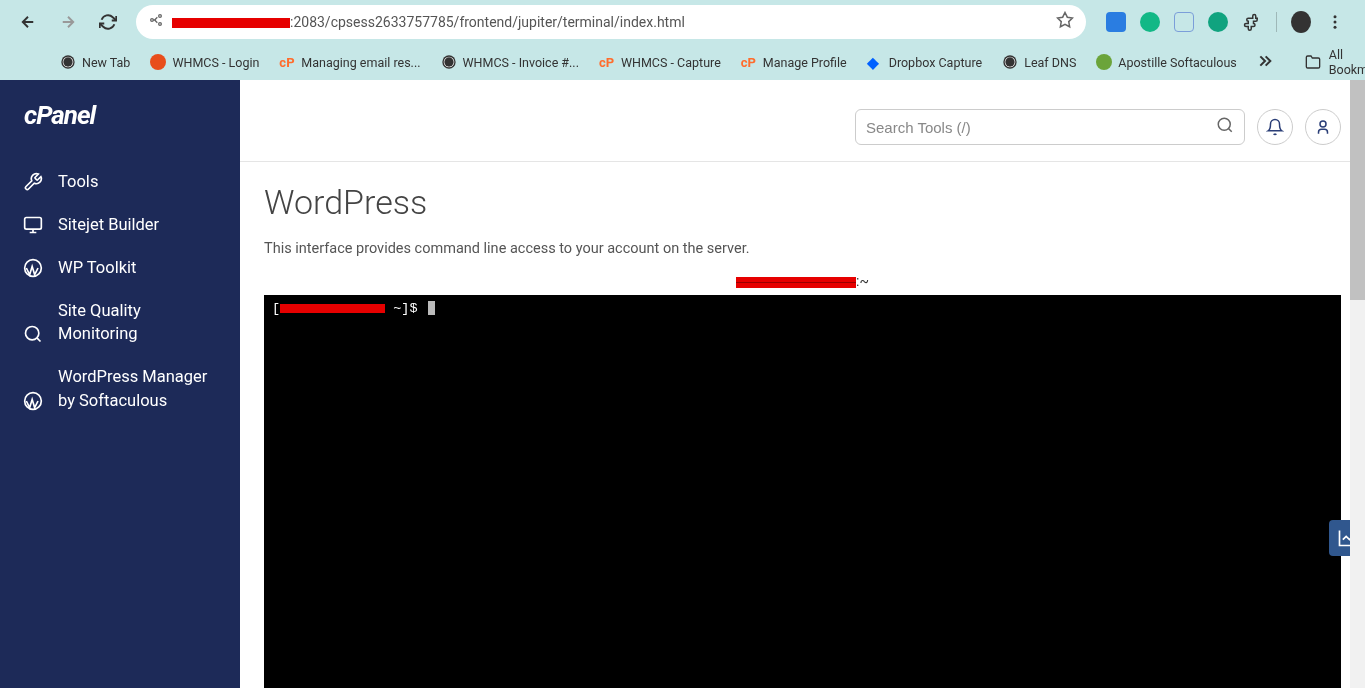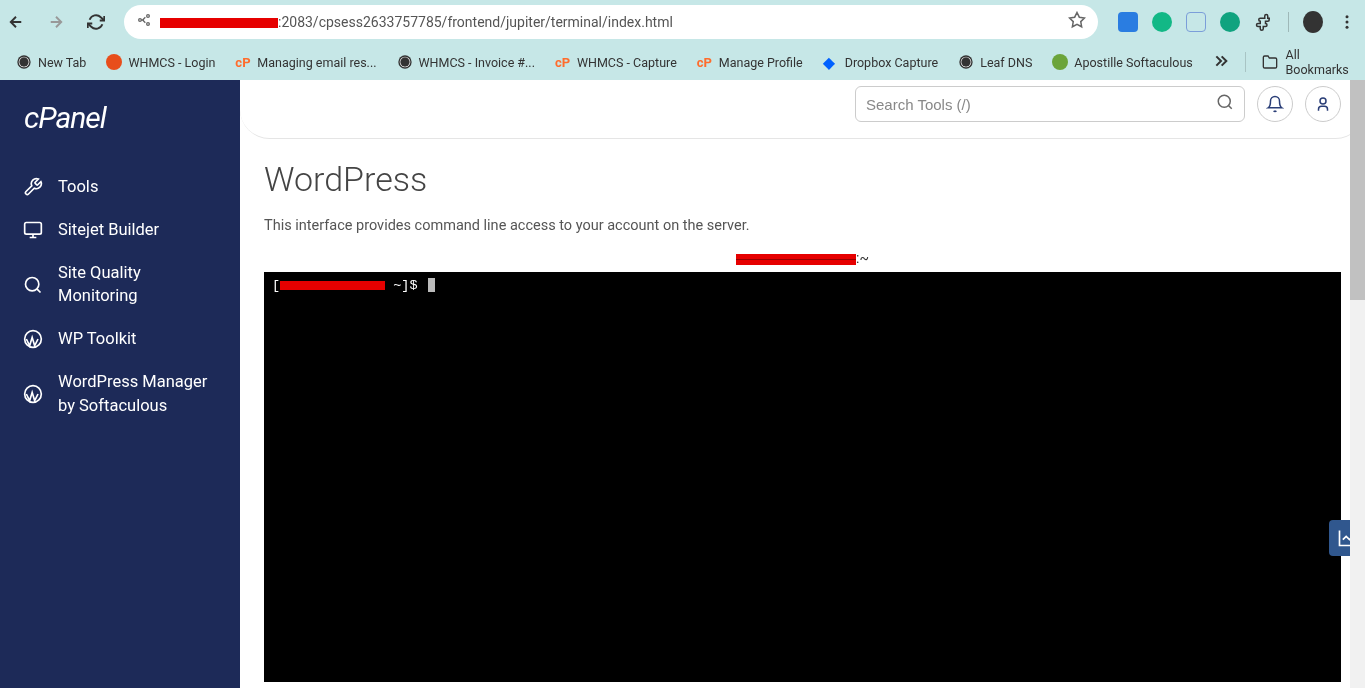--- a/index.html
+++ b/index.html
@@ -1,49 +1,49 @@
 <!DOCTYPE html>
 <html><head>
   <meta charset="utf-8">
   <style>
     * { margin: 0; padding: 0; box-sizing: border-box; }
     body { font-family: -apple-system, BlinkMacSystemFont, "Segoe UI", Roboto, sans-serif; width: 1365px; height: 688px; overflow: hidden; background: #fff; }
     
     
     .browser-chrome { background: #c6e7e7; height: 80px; }
-    .browser-toolbar { display: flex; align-items: center; height: 44px; padding: 0 0; gap: 8px; }
+    .browser-toolbar { display: flex; align-items: center; height: 44px; padding: 0 12px; gap: 8px; }
     .nav-btn { background: none; border: none; width: 32px; height: 32px; display: flex; align-items: center; justify-content: center; cursor: pointer; color: #333; border-radius: 50%; }
     .nav-btn.disabled { color: #999; }
     .url-bar { flex: 1; display: flex; align-items: center; background: #fff; border-radius: 20px; height: 34px; padding: 0 12px; gap: 8px; margin: 0 4px; }
     .url-text { flex: 1; font-size: 14px; color: #555; white-space: nowrap; overflow: hidden; }
     .url-redact { background: #e60000; height: 10px; width: 118px; display: inline-block; vertical-align: middle; }
     .toolbar-icons { display: flex; gap: 14px; align-items: center; padding: 0 8px; }
     .toolbar-icon { width: 20px; height: 20px; display: flex; align-items: center; justify-content: center; cursor: pointer; }
     .ext-icon { width: 20px; height: 20px; border-radius: 4px; display: inline-block; }
     .profile-dot { width: 22px; height: 22px; border-radius: 50%; background: #333; }
     
-    .bookmarks-bar { display: flex; align-items: center; height: 36px; padding: 0 8px; gap: 4px; font-size: 12.5px; color: #333; }
+    .bookmarks-bar { display: flex; align-items: center; height: 36px; padding: 0 8px; gap: 4px; font-size: 12.5px; color: #333; margin-left: 44px; }
     .bookmark { display: flex; align-items: center; gap: 6px; padding: 4px 8px; border-radius: 4px; cursor: pointer; white-space: nowrap; }
     .bm-icon { width: 16px; height: 16px; display: inline-flex; align-items: center; justify-content: flex-start; }
     .bm-sep { width: 1px; height: 20px; background: rgba(0,0,0,0.15); margin: 0 4px; }
     .bm-all { display: flex; align-items: center; gap: 8px; padding: 4px 8px; cursor: pointer; margin-left: auto; }
     .bm-overflow { padding: 4px 8px; cursor: pointer; }
     
     
     .app { display: flex; height: 608px; position: relative; }
     .sidebar { width: 240px; background: #1d2a58; color: #fff; padding: 20px 0; flex-shrink: 0; }
     .logo { padding: 0 24px 30px; }
-    .logo-text { font-size: 30px; font-weight: 400; font-style: italic; letter-spacing: -1px; }
+    .logo-text { font-size: 26px; font-weight: 700; font-style: italic; letter-spacing: -1px; }
     .sidebar-nav { display: flex; flex-direction: column; }
-    .sb-item { display: flex; align-items: center; gap: 14px; padding: 10px 22px; cursor: pointer; font-size: 16.5px; }
+    .sb-item { display: flex; align-items: flex-end; gap: 14px; padding: 10px 22px; cursor: pointer; font-size: 16.5px; }
     .sb-icon { width: 22px; height: 22px; flex-shrink: 0; display: flex; align-items: center; justify-content: center; margin-top: 1px; }
     .sb-label { line-height: 1.4; }
     
     .main { flex: 1; background: #fff; overflow-y: auto; position: relative; }
-    .header { display: flex; align-items: center; justify-content: flex-end; padding: 6px 24px 16px; gap: 12px; border-bottom: 1px solid #e5e5e5; border-radius: 32px; }
+    .header { display: flex; align-items: center; justify-content: flex-end; padding: 29px 24px 16px; gap: 12px; border-bottom: 1px solid #e5e5e5; }
     .search-box { flex: 1; max-width: 390px; display: flex; align-items: center; border: 1px solid #ccc; border-radius: 6px; height: 36px; padding: 0 10px; }
     .search-input { flex: 1; border: none; outline: none; font-size: 15px; color: #333; background: transparent; }
     .search-input::placeholder { color: #888; }
     .hdr-btn { width: 36px; height: 36px; border: 1px solid #ccc; border-radius: 50%; display: flex; align-items: center; justify-content: center; cursor: pointer; color: #2a3e77; }
     
     .content { padding: 20px 24px; }
     .page-title { font-size: 34px; font-weight: 300; color: #444; margin-bottom: 18px; }
     .page-desc { font-size: 14.5px; color: #555; margin-bottom: 16px; }
     
     .term-title { text-align: center; font-size: 14px; color: #333; margin-bottom: 6px; }
@@ -235,34 +235,34 @@
           <svg width="20" height="20" viewBox="0 0 24 24" fill="none" stroke="#fff" stroke-width="2">
               <rect x="2" y="3" width="20" height="14" rx="2"></rect>
               <path d="M8 21h8M12 17v4"></path>
             </svg>
         </span>
         <span class="sb-label">Sitejet Builder</span>
       </div>
       <div class="sb-item">
         <span class="sb-icon">
           <svg width="20" height="20" viewBox="0 0 24 24" fill="none" stroke="#fff" stroke-width="2">
+              <circle cx="12" cy="12" r="10"></circle>
+              <path d="M4 12l4 8 3-10 3 10 4-8"></path>
+            </svg>
+        </span>
+        <span class="sb-label">WP Toolkit</span>
+      </div>
+      <div class="sb-item">
+        <span class="sb-icon">
+          <svg width="20" height="20" viewBox="0 0 24 24" fill="none" stroke="#fff" stroke-width="2">
               <circle cx="11" cy="11" r="8"></circle>
               <path d="M21 21l-4.35-4.35"></path>
             </svg>
         </span>
         <span class="sb-label">Site Quality Monitoring</span>
-      </div>
-      <div class="sb-item">
-        <span class="sb-icon">
-          <svg width="20" height="20" viewBox="0 0 24 24" fill="none" stroke="#fff" stroke-width="2">
-              <circle cx="12" cy="12" r="10"></circle>
-              <path d="M4 12l4 8 3-10 3 10 4-8"></path>
-            </svg>
-        </span>
-        <span class="sb-label">WP Toolkit</span>
       </div>
       <div class="sb-item">
         <span class="sb-icon">
           <svg width="20" height="20" viewBox="0 0 24 24" fill="none" stroke="#fff" stroke-width="2">
               <circle cx="12" cy="12" r="10"></circle>
               <path d="M4 12l4 8 3-10 3 10 4-8"></path>
             </svg>
         </span>
         <span class="sb-label">WordPress Manager by Softaculous</span>
       </div>

